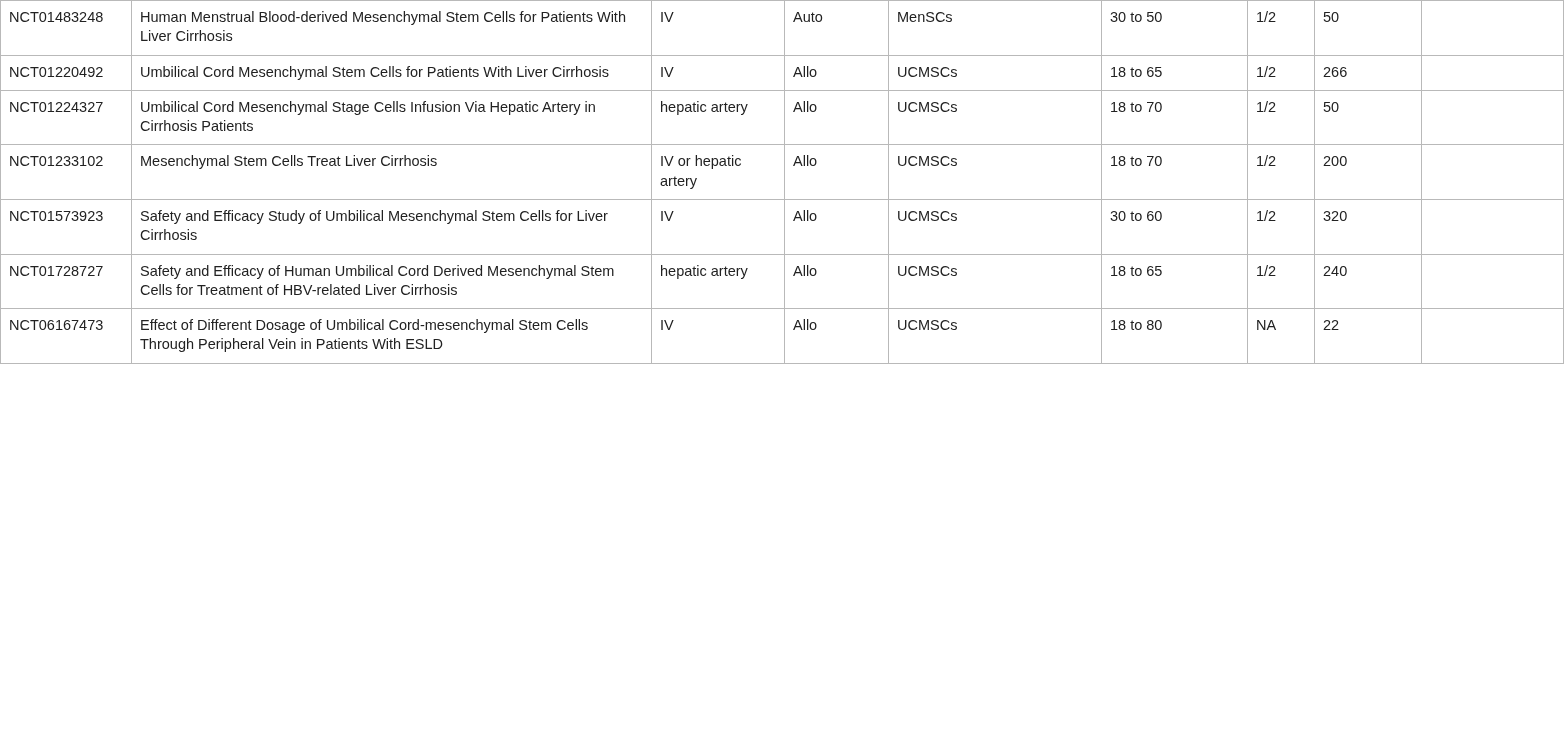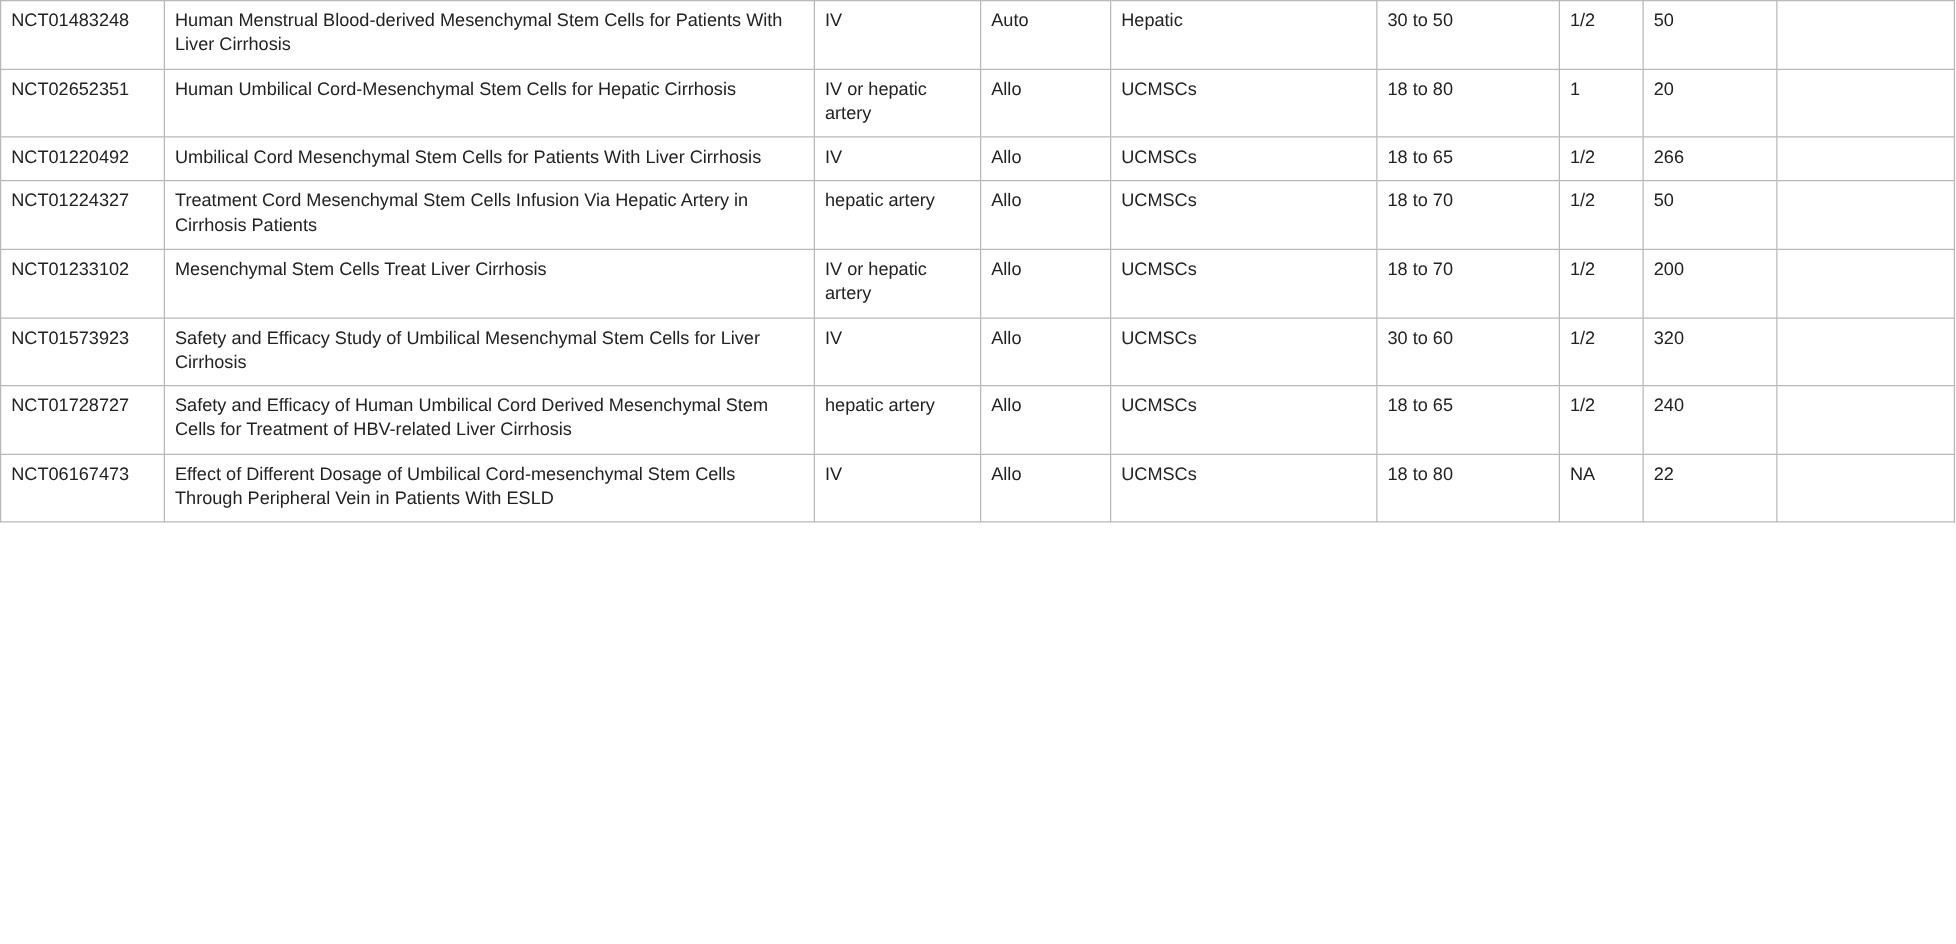--- a/index.html
+++ b/index.html
@@ -63,51 +63,40 @@
       <col class="c-phase">
       <col class="c-n">
       <col class="c-extra">
     </colgroup>
     <tbody>
         <tr class="row">
           <td class="nct">NCT01483248</td>
           <td>Human Menstrual Blood-derived Mesenchymal Stem Cells for Patients With Liver Cirrhosis</td>
           <td>IV</td>
           <td>Auto</td>
-          <td>Hepatic</td>
+          <td>MenSCs</td>
           <td>30 to 50</td>
           <td>1/2</td>
           <td>50</td>
-          <td></td>
-        </tr>
-        <tr class="row">
-          <td class="nct">NCT02652351</td>
-          <td>Human Umbilical Cord-Mesenchymal Stem Cells for Hepatic Cirrhosis</td>
-          <td>IV or hepatic artery</td>
-          <td>Allo</td>
-          <td>UCMSCs</td>
-          <td>18 to 80</td>
-          <td>1</td>
-          <td>20</td>
           <td></td>
         </tr>
         <tr class="row">
           <td class="nct">NCT01220492</td>
           <td>Umbilical Cord Mesenchymal Stem Cells for Patients With Liver Cirrhosis</td>
           <td>IV</td>
           <td>Allo</td>
           <td>UCMSCs</td>
           <td>18 to 65</td>
           <td>1/2</td>
           <td>266</td>
           <td></td>
         </tr>
         <tr class="row">
           <td class="nct">NCT01224327</td>
-          <td>Treatment Cord Mesenchymal Stem Cells Infusion Via Hepatic Artery in Cirrhosis Patients</td>
+          <td>Umbilical Cord Mesenchymal Stage Cells Infusion Via Hepatic Artery in Cirrhosis Patients</td>
           <td>hepatic artery</td>
           <td>Allo</td>
           <td>UCMSCs</td>
           <td>18 to 70</td>
           <td>1/2</td>
           <td>50</td>
           <td></td>
         </tr>
         <tr class="row">
           <td class="nct">NCT01233102</td>

